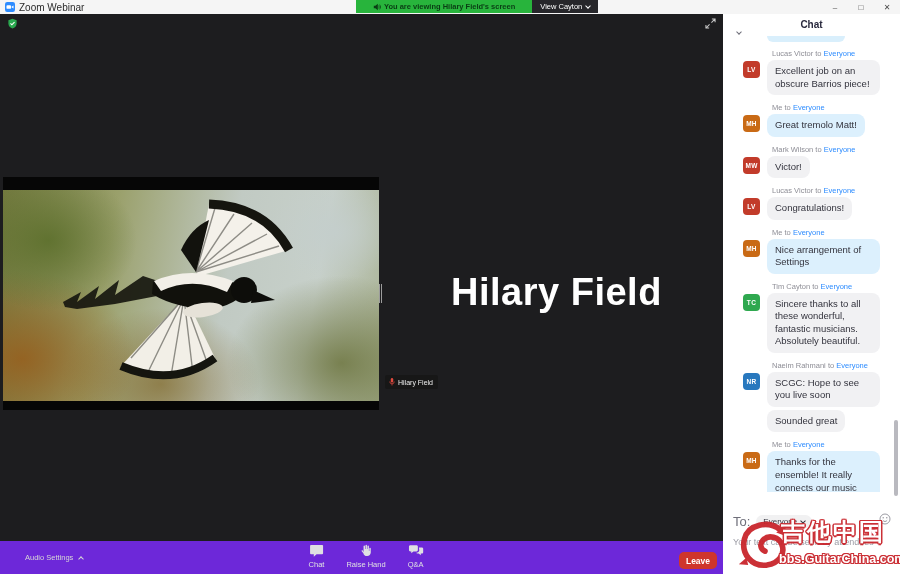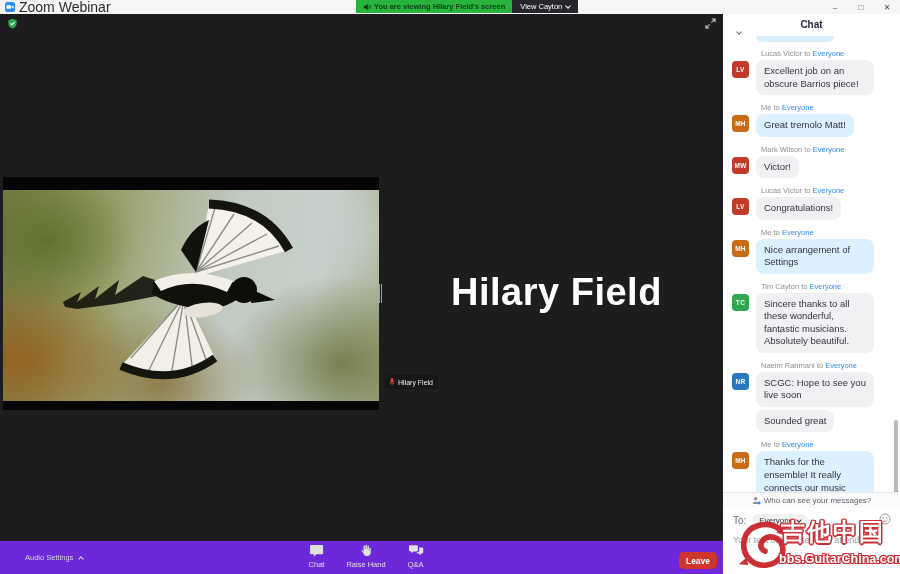--- a/index.html
+++ b/index.html
@@ -2,23 +2,23 @@
 <html><head>
 <meta charset="utf-8">
 <style>
   * { margin:0; padding:0; box-sizing:border-box; }
   body { font-family:"Liberation Sans", sans-serif; background:#000; }
   .app { position:relative; width:900px; height:574px; overflow:hidden; background:#1d1d1f; }
 
   
   .titlebar { position:absolute; top:0; left:0; width:900px; height:14px; background:#f5f5f5; display:flex; align-items:center; z-index:30; }
   .appicon { width:10px; height:10px; margin-left:5px; }
-  .apptitle { font-size:14px; color:#2b2b2b; margin-left:4px; }
+  .apptitle { font-size:10px; color:#2b2b2b; margin-left:4px; }
   .banner-group { position:absolute; left:356px; top:0; height:13px; display:flex; }
-  .banner-green { background:#28b43c; color:#0a3d14; font-size:7.5px; font-weight:bold; display:flex; align-items:center; padding:0 7px; white-space:nowrap; }
+  .banner-green { background:#28b43c; color:#0a3d14; font-size:7.5px; font-weight:bold; display:flex; align-items:center; padding:0 17px; white-space:nowrap; }
   .banner-green svg { margin-right:3px; }
   .view-options { background:#26262a; color:#fff; font-size:7.5px; display:flex; align-items:center; padding:0 8px; white-space:nowrap; cursor:default; }
   .chev { display:inline-block; width:4px; height:4px; border-right:1px solid currentColor; border-bottom:1px solid currentColor; transform:rotate(45deg); margin-left:4px; margin-top:-2px; }
   .chev-up { transform:rotate(-135deg); margin-top:2px; }
   .winbtns { margin-left:auto; display:flex; height:14px; }
   .winbtn { width:26px; height:14px; display:flex; align-items:center; justify-content:center; font-size:8px; color:#4a4a4a; }
 
   
   .main { position:absolute; top:14px; left:0; width:572px; height:560px; background:#1d1d1f; }
   .shield { position:absolute; left:7px; top:4px; width:11px; height:11px; }
@@ -54,33 +54,33 @@
   .ctrl-item svg { height:13px; }
   .ctrl-item span { font-size:7.5px; color:#dfe0e2; margin-top:3px; white-space:nowrap; }
   .leave-btn { position:absolute; right:6px; top:11px; width:38px; height:17px; background:#cf352c; border-radius:5px; color:#fff; font-size:8.5px; font-weight:bold; display:flex; align-items:center; justify-content:center; cursor:default; }
 
   
   .chatpanel { position:absolute; top:14px; right:0; width:177px; height:560px; background:#fff; }
   .chat-header { position:relative; height:22px; }
   .chat-collapse { position:absolute; left:10px; top:6px; width:8px; height:8px; color:#6d6d78; }
   .chat-collapse .chev { border-color:#6d6d78; }
   .chat-title { text-align:center; font-size:10px; font-weight:bold; color:#29293d; padding-top:5px; }
-  .messages { position:absolute; left:0; top:22px; width:177px; height:456px; overflow:hidden; padding:0 9px; }
+  .messages { position:absolute; left:0; top:22px; width:177px; height:456px; overflow:hidden; padding:0 20px; }
   .bubble-sliver { margin-left:24px; width:78px; height:6px; border-radius:0 0 8px 8px; background:#d9effc; margin-bottom:7px; }
   .msg { position:relative; padding-left:24px; margin-bottom:8px; }
   .avatar { position:absolute; left:0; top:12px; width:17px; height:17px; border-radius:4px; color:#fff; font-size:6.5px; font-weight:bold; display:flex; align-items:center; justify-content:center; letter-spacing:.3px; }
   .meta { font-size:7.5px; color:#8e8e96; margin:0 0 2px 5px; white-space:nowrap; }
   .meta .to-name { color:#2d8cff; }
   .bubble { display:block; width:fit-content; max-width:118px; background:#f1f1f3; border-radius:8px; padding:5px 8px; font-size:9.5px; line-height:1.32; color:#33333d; margin-bottom:3px; }
   .bubble.self { background:#dcf0fd; }
   .scroll-thumb { position:absolute; right:2px; top:406px; width:4px; height:76px; background:#b9b9bf; border-radius:2px; }
   .privacy { position:absolute; left:0; top:478px; width:177px; height:16px; background:#fbfbfc; border-top:1px solid #e9e9ec; display:flex; align-items:center; justify-content:center; gap:3px; font-size:8px; color:#60606a; cursor:default; }
   .compose { position:absolute; left:0; top:494px; width:177px; height:66px; padding:6px 10px; }
   .compose-row { display:flex; align-items:center; }
-  .to-label { font-size:10px; color:#6f6f7a; }
+  .to-label { font-size:13px; color:#6f6f7a; }
   .to-pill { margin-left:6px; display:flex; align-items:center; background:#f1f1f2; border-radius:9px; padding:2px 7px; font-size:8px; color:#33333d; cursor:default; }
   .emoji-btn { position:absolute; right:9px; top:5px; width:12px; height:12px; }
   .chat-input { margin-top:7px; font-size:9px; line-height:1.35; color:#9c9ca5; width:152px; }
 
   
   .watermark { position:absolute; left:735px; top:514px; width:165px; height:60px; z-index:40; pointer-events:none; opacity:.95; }
   .wm-dragon { position:absolute; left:2px; top:4px; width:56px; height:55px; }
   .wm-cn { position:absolute; left:46px; top:2px; font-size:24px; font-weight:bold; color:#fff; letter-spacing:2px; white-space:nowrap;
     text-shadow:-1.5px 0 #c9252c,1.5px 0 #c9252c,0 -1.5px #c9252c,0 1.5px #c9252c,-1px -1px #c9252c,1px 1px #c9252c,-1px 1px #c9252c,1px -1px #c9252c; }
   .wm-url { position:absolute; left:44px; top:38px; font-size:12.5px; font-weight:bold; color:#fff; white-space:nowrap;
@@ -288,28 +288,20 @@
       <div class="meta"><span>Me</span> <span>to</span> <span class="to-name">Everyone</span></div>
       <div>
               <div class="bubble self">Thanks for the ensemble! It really connects our music coumminity</div>
             </div>
     </div>
   </div>
 </div>
 
     <div class="scroll-thumb"></div>
 
-    <div class="privacy">
-      <svg width="9" height="9" viewBox="0 0 10 10">
-          <circle cx="4" cy="3" r="1.8" fill="#8c8c94"></circle>
-          <path d="M1 9c0-1.8 1.4-3 3-3s3 1.2 3 3z" fill="#8c8c94"></path>
-          <circle cx="7.9" cy="7.8" r="1.6" fill="#2d8cff"></circle>
-        </svg>
-      <span>Who can see your messages?</span>
-    </div>
 
     <div class="compose">
       <div class="compose-row">
         <span class="to-label">To:</span>
         <span class="to-pill">
           <span>Everyone</span>
           <i class="chev"></i>
         </span>
       </div>
       <svg class="emoji-btn" viewBox="0 0 12 12">

